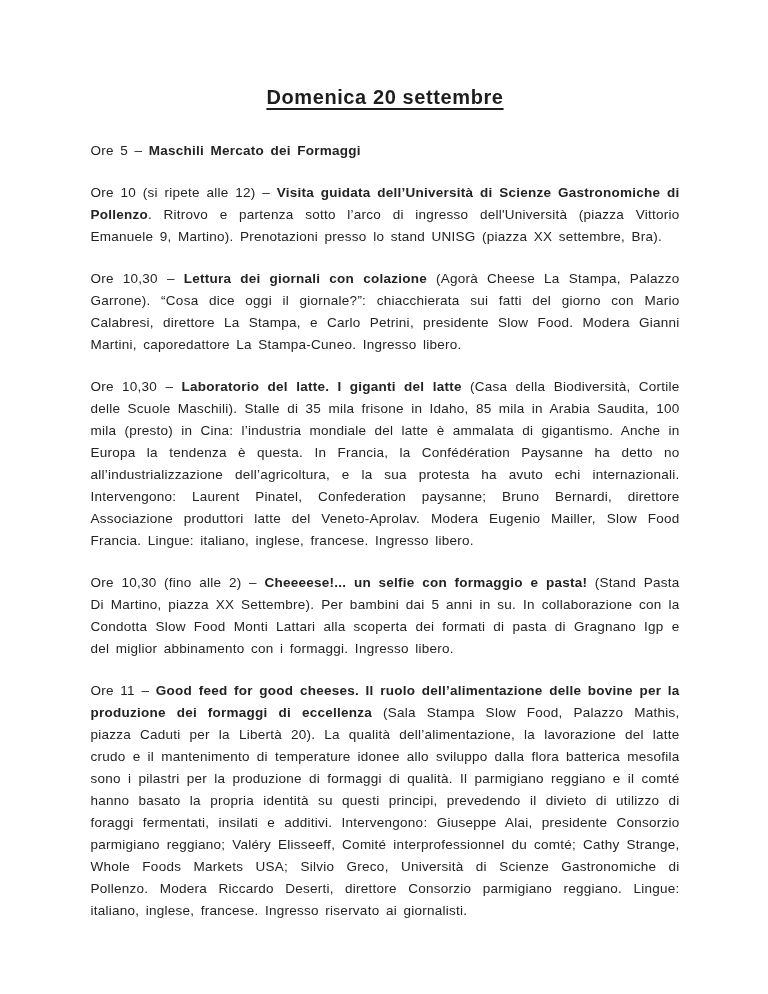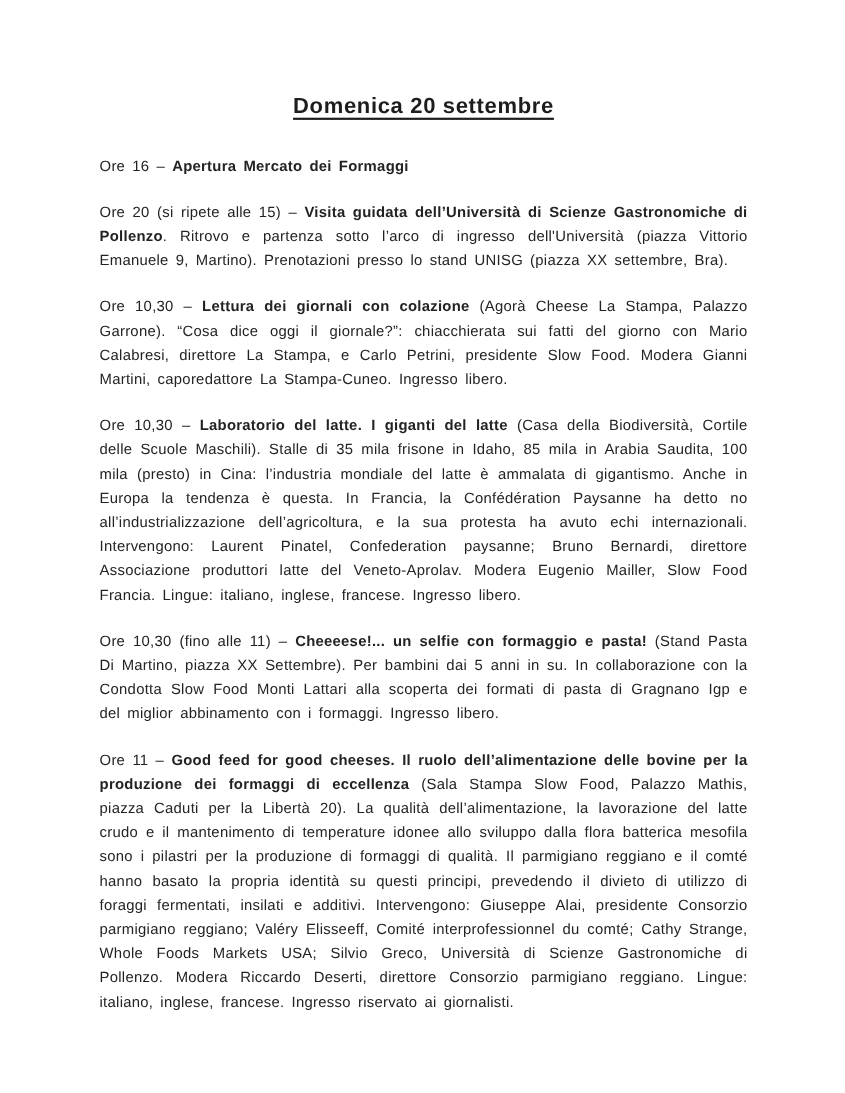--- a/index.html
+++ b/index.html
@@ -42,24 +42,24 @@
   }
   .b { font-weight: bold; }
   .i { }
 </style>
 </head>
 <body>
 
 <div class="page">
   <h1 class="doc-title">Domenica 20 settembre</h1>
 
-  <p class="event-paragraph"><span>Ore 16 – </span><span class="b">Apertura Mercato dei Formaggi</span></p>
+  <p class="event-paragraph"><span>Ore 5 – </span><span class="b">Maschili Mercato dei Formaggi</span></p>
 
-  <p class="event-paragraph"><span>Ore 20 (si ripete alle 15) – </span><span class="b">Visita guidata dell’Università di Scienze Gastronomiche di Pollenzo</span><span>. Ritrovo e partenza sotto l’arco di ingresso dell'Università (piazza Vittorio Emanuele 9, Martino). Prenotazioni presso lo stand UNISG (piazza XX settembre, Bra).</span></p>
+  <p class="event-paragraph"><span>Ore 10 (si ripete alle 12) – </span><span class="b">Visita guidata dell’Università di Scienze Gastronomiche di Pollenzo</span><span>. Ritrovo e partenza sotto l’arco di ingresso dell'Università (piazza Vittorio Emanuele 9, Martino). Prenotazioni presso lo stand UNISG (piazza XX settembre, Bra).</span></p>
 
   <p class="event-paragraph"><span>Ore 10,30 – </span><span class="b">Lettura dei giornali con colazione</span><span> (Agorà Cheese La Stampa, Palazzo Garrone). “Cosa dice oggi il giornale?”: chiacchierata sui fatti del giorno con </span><span class="i">Mario Calabresi</span><span>, direttore La Stampa, e </span><span class="i">Carlo Petrini</span><span>, presidente Slow Food. Modera </span><span class="i">Gianni Martini</span><span>, caporedattore La Stampa-Cuneo. Ingresso libero.</span></p>
 
   <p class="event-paragraph"><span>Ore 10,30 – </span><span class="b">Laboratorio del latte. I giganti del latte</span><span> (Casa della Biodiversità, Cortile delle Scuole Maschili).  Stalle di 35 mila frisone in Idaho, 85 mila in Arabia Saudita, 100 mila (presto) in Cina: l’industria mondiale del latte è ammalata di gigantismo. Anche in Europa la tendenza è questa. In Francia, la Confédération Paysanne ha detto no all’industrializzazione dell’agricoltura, e la sua protesta ha avuto echi internazionali. Intervengono: </span><span class="i">Laurent Pinatel</span><span>, Confederation paysanne; </span><span class="i">Bruno Bernardi</span><span>, direttore Associazione produttori latte del Veneto-Aprolav. Modera </span><span class="i">Eugenio Mailler</span><span>, Slow Food Francia. Lingue: italiano, inglese, francese. Ingresso libero.</span></p>
 
-  <p class="event-paragraph"><span>Ore 10,30 (fino alle 11) – </span><span class="b">Cheeeese!... un selfie con formaggio e pasta!</span><span> (Stand Pasta Di Martino, piazza XX Settembre). Per bambini dai 5 anni in su. In collaborazione con la Condotta Slow Food Monti Lattari alla scoperta dei formati di pasta di Gragnano Igp e del miglior abbinamento con i formaggi. Ingresso libero.</span></p>
+  <p class="event-paragraph"><span>Ore 10,30 (fino alle 2) – </span><span class="b">Cheeeese!... un selfie con formaggio e pasta!</span><span> (Stand Pasta Di Martino, piazza XX Settembre). Per bambini dai 5 anni in su. In collaborazione con la Condotta Slow Food Monti Lattari alla scoperta dei formati di pasta di Gragnano Igp e del miglior abbinamento con i formaggi. Ingresso libero.</span></p>
 
   <p class="event-paragraph"><span>Ore 11 – </span><span class="b">Good feed for good cheeses. Il ruolo dell’alimentazione delle bovine per la produzione dei formaggi di eccellenza</span><span> (Sala Stampa Slow Food, Palazzo Mathis, piazza Caduti per la Libertà 20). La qualità dell’alimentazione, la lavorazione del latte crudo e il mantenimento di temperature idonee allo sviluppo dalla flora batterica mesofila sono i pilastri per la produzione di formaggi di qualità. Il parmigiano reggiano e il comté hanno basato la propria identità su questi principi, prevedendo il divieto di utilizzo di foraggi fermentati, insilati e additivi. Intervengono: </span><span class="i">Giuseppe Alai</span><span>, presidente Consorzio parmigiano reggiano; </span><span class="i">Valéry Elisseeff</span><span>, Comité interprofessionnel du comté; </span><span class="i">Cathy Strange</span><span>, Whole Foods Markets USA; </span><span class="i">Silvio Greco</span><span>, Università di Scienze Gastronomiche di Pollenzo. Modera </span><span class="i">Riccardo Deserti</span><span>, direttore Consorzio parmigiano reggiano. Lingue: italiano, inglese, francese. Ingresso riservato ai giornalisti.</span></p>
 </div>
 
 </body></html>

